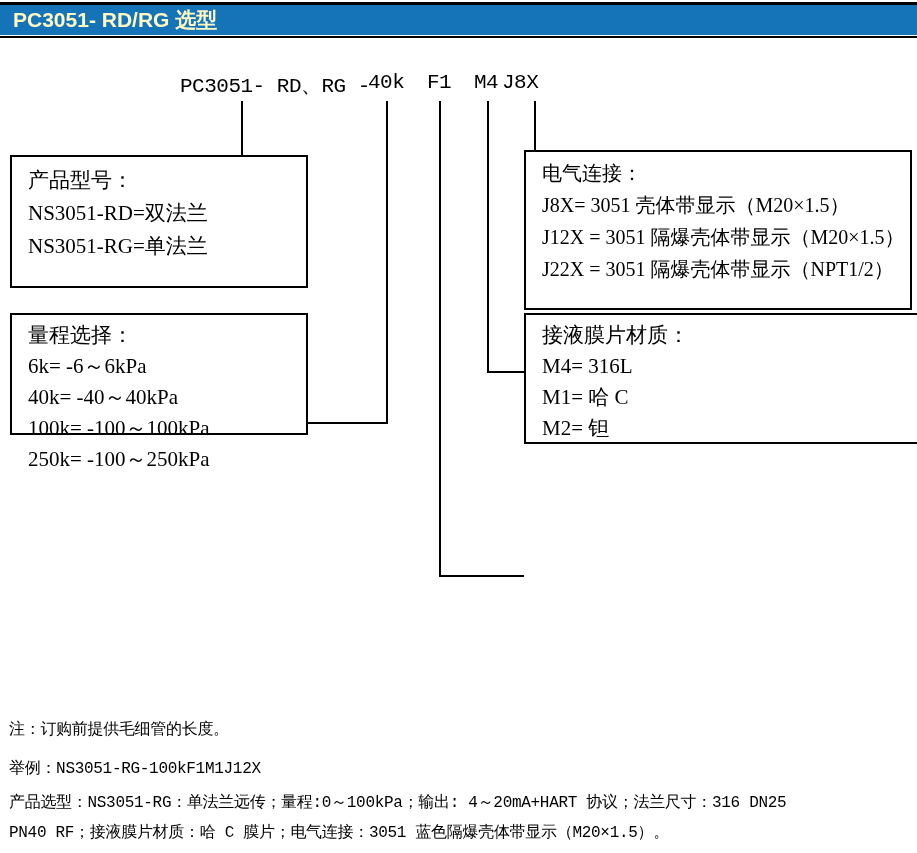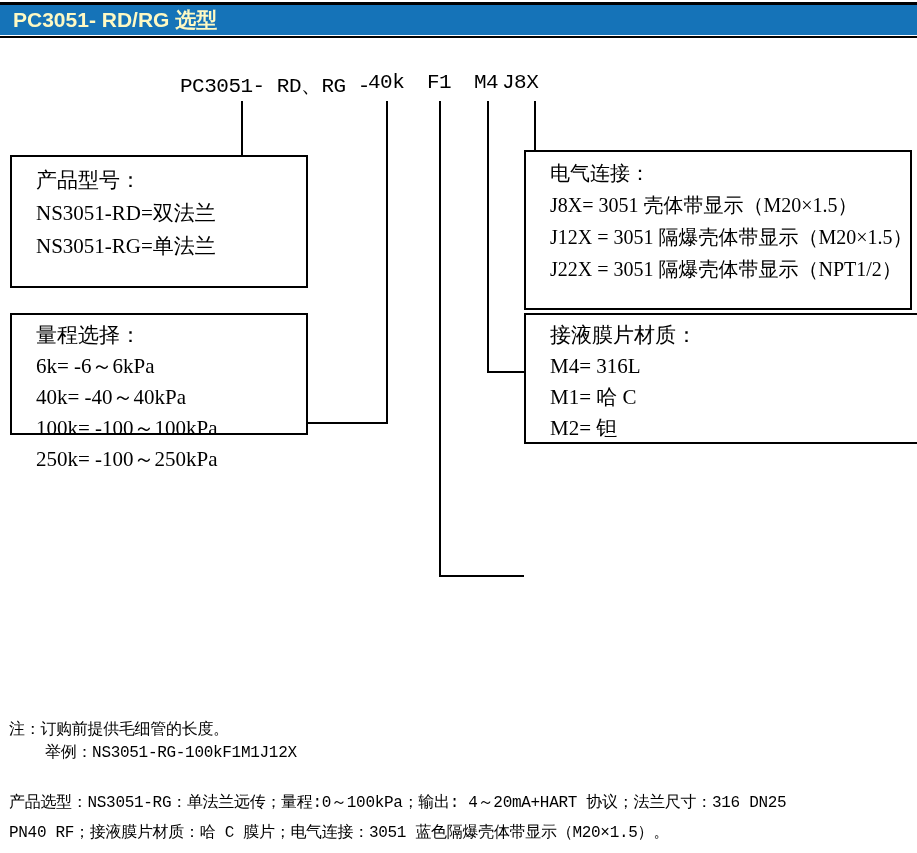--- a/index.html
+++ b/index.html
@@ -22,33 +22,33 @@
   }
   
   .vline, .hline { position:absolute; background:#000; }
   .vline { width:2px; }
   .hline { height:2px; }
   
   .box {
     position:absolute; border:2px solid #000; box-sizing:border-box;
     background:#fff; font-size:21px;
   }
-  .box .bline { padding-left:24px; white-space:pre; }
+  .box .bline { padding-left:16px; white-space:pre; }
   .box-product   { left:10px;  top:155px; width:298px; height:133px; line-height:33px; padding-top:7px; }
   .box-range     { left:10px;  top:313px; width:298px; height:122px; line-height:31px; padding-top:5px; }
   .box-electric  { left:524px; top:150px; width:388px; height:160px; line-height:32px; padding-top:5px; font-size:20px; }
   .box-diaphragm { left:524px; top:313px; width:448px; height:131px; line-height:31px; padding-top:5px; }
   .box-flange    { left:524px; top:469px; width:388px; height:218px; line-height:30px; padding-top:6px; }
   
   .note {
     position:absolute; left:9px; font-family:"Liberation Mono", monospace;
     font-size:16px; white-space:pre; letter-spacing:-0.3px;
   }
   .note-1 { top:719px; }
-  .note-2 { top:742px;margin-left:36px; }
+  .note-2 { top:758px; }
   .note-3 { top:792px; }
   .note-4 { top:822px; }
 </style>
 </head>
 <body>
 
 <div class="page">
 
   <div class="rule-top"></div>
   <div class="header-bar">

